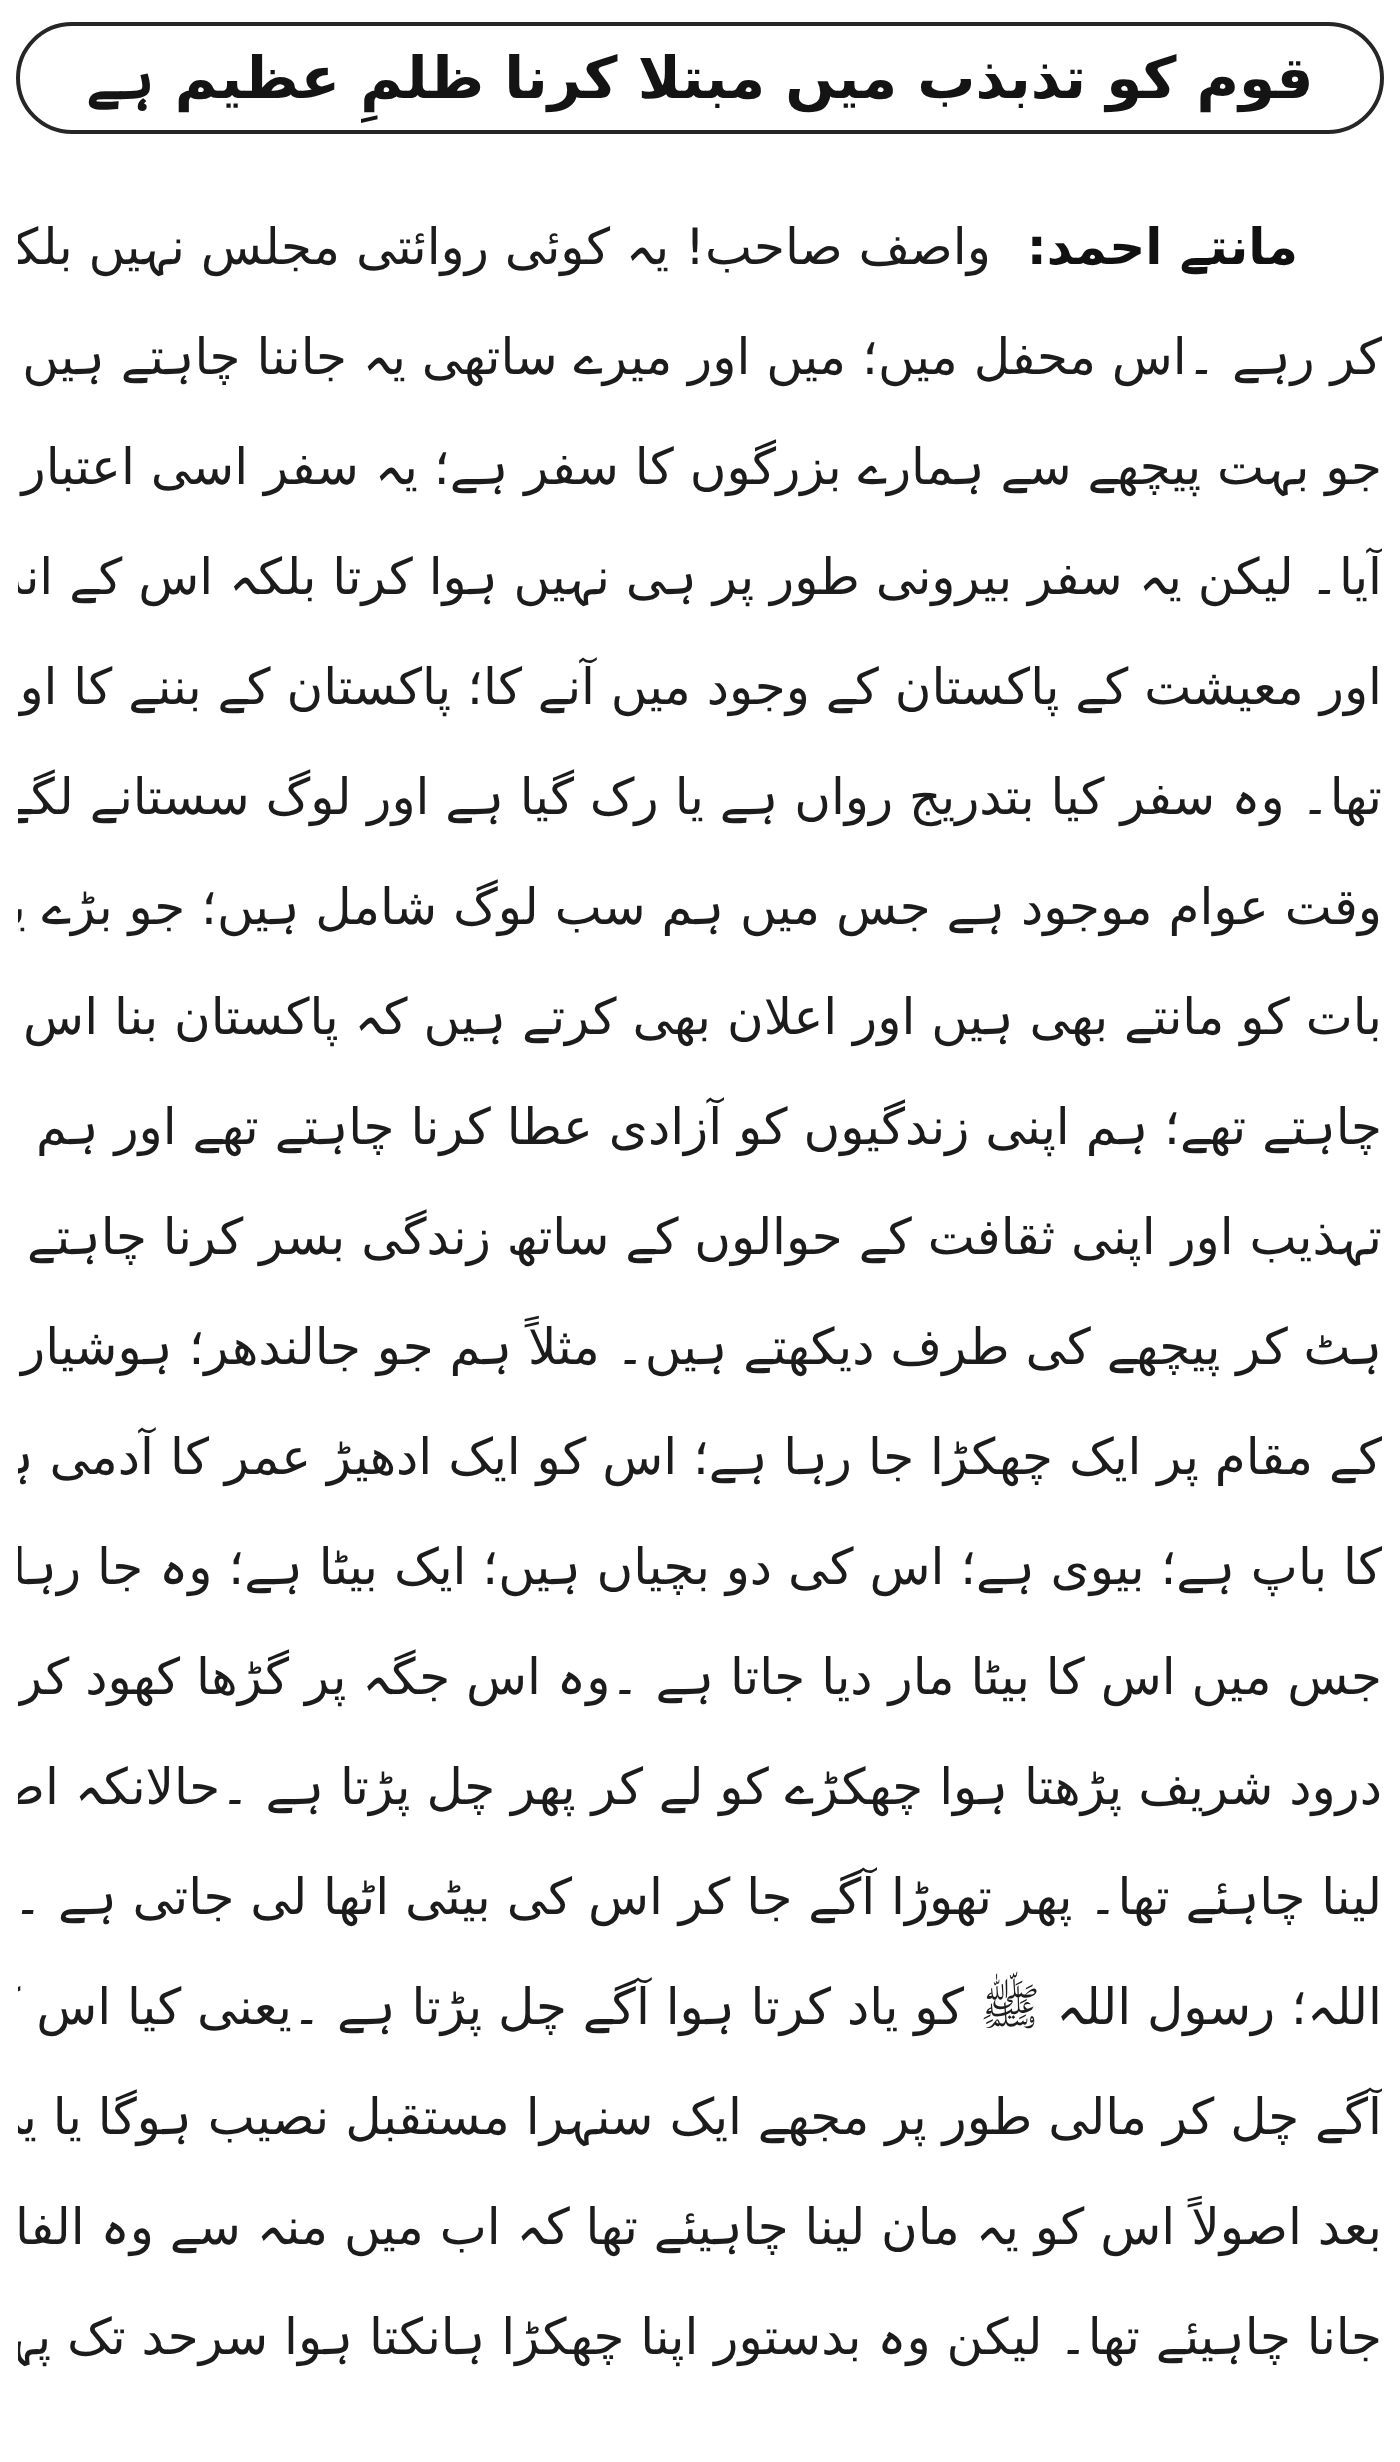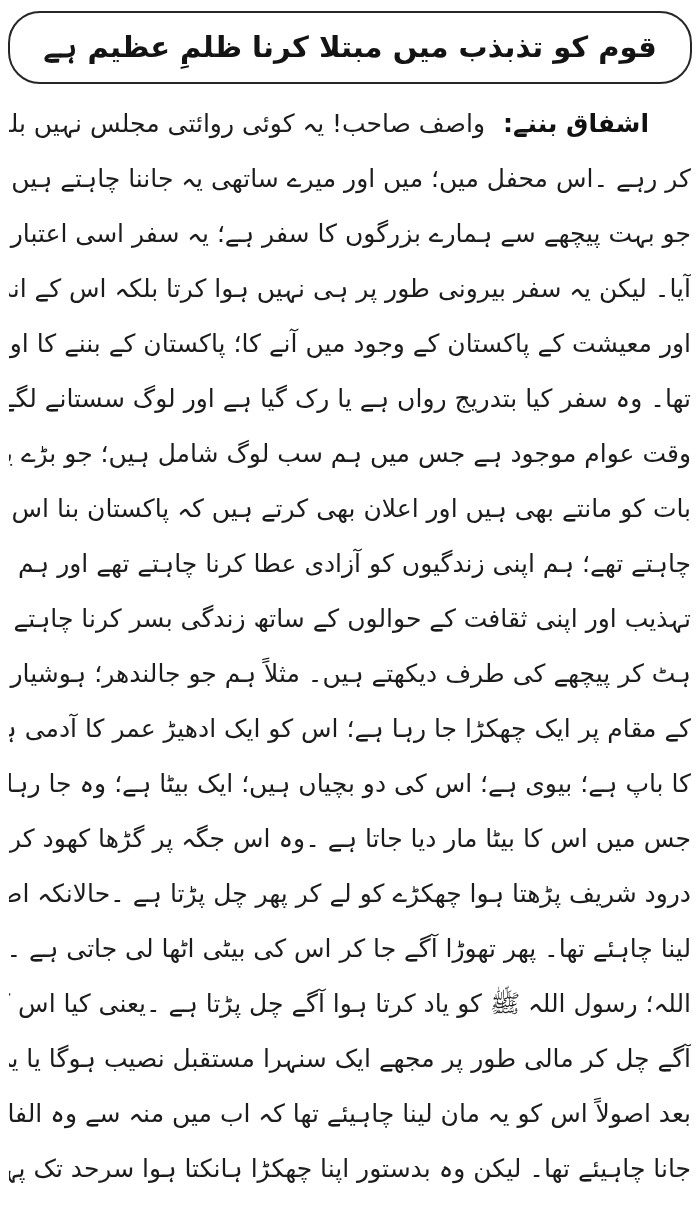--- a/index.html
+++ b/index.html
@@ -16,21 +16,21 @@
     position: relative;
     width: 700px;
     height: 1231px;
     background: #ffffff;
   }
   .title-box {
     position: absolute;
     top: 11px;
     left: 8px;
     right: 8px;
-    height: 73px;
+    height: 56px;
     border: 2px solid #262626;
     border-radius: 32px;
     display: flex;
     align-items: center;
     justify-content: center;
     box-sizing: border-box;
     background: #ffffff;
   }
   .title-text {
     direction: rtl;
@@ -73,21 +73,21 @@
 
 <div class="page">
 
   <div class="title-box">
     <div class="title-text">قوم کو تذبذب میں مبتلا کرنا ظلمِ عظیم ہے</div>
   </div>
 
   <div class="content">
 
     <div class="line first">
-      <span class="speaker">اشفاق بننے:</span>
+      <span class="speaker">مانتے احمد:</span>
       <span>واصف صاحب! یہ کوئی روائتی مجلس نہیں بلکہ مجالس کی عام ڈگر سے ہٹ</span>
     </div>
 
     <div class="line">کر رہے ۔اس محفل میں؛ میں اور میرے ساتھی یہ جاننا چاہتے ہیں کہ ہماری ذات سے لے کر یہ سفر</div>
     <div class="line">جو بہت پیچھے سے ہمارے بزرگوں کا سفر ہے؛ یہ سفر اسی اعتبار سے ہوا اور پاکستان معرض وجود میں</div>
     <div class="line">آیا۔ لیکن یہ سفر بیرونی طور پر ہی نہیں ہوا کرتا بلکہ اس کے اندر ہی ایک سفر ہوتا ہے ۔چنانچہ سیاست</div>
     <div class="line">اور معیشت کے پاکستان کے وجود میں آنے کا؛ پاکستان کے بننے کا اور پاکستانیوں کا جو روحانی سفر</div>
     <div class="line">تھا۔ وہ سفر کیا بتدریج رواں ہے یا رک گیا ہے اور لوگ سستانے لگے ہیں ۔ ہمارے درمیان جو اس</div>
     <div class="line">وقت عوام موجود ہے جس میں ہم سب لوگ شامل ہیں؛ جو بڑے یقین کے ساتھ اور حتمی طور پر اس</div>
     <div class="line">بات کو مانتے بھی ہیں اور اعلان بھی کرتے ہیں کہ پاکستان بنا اس لئے تھا کہ ہم اپنی زندگی بہتر کرنا</div>

